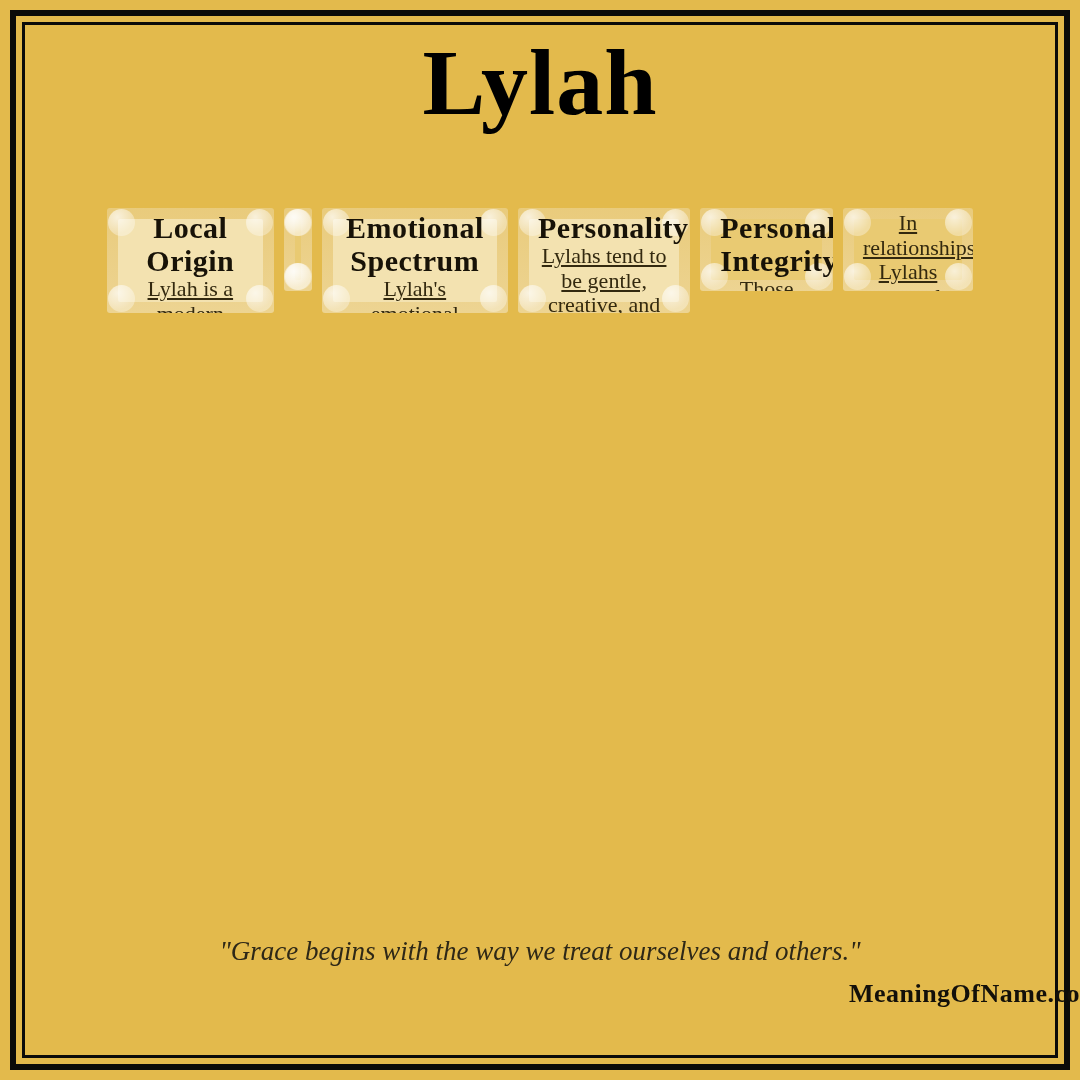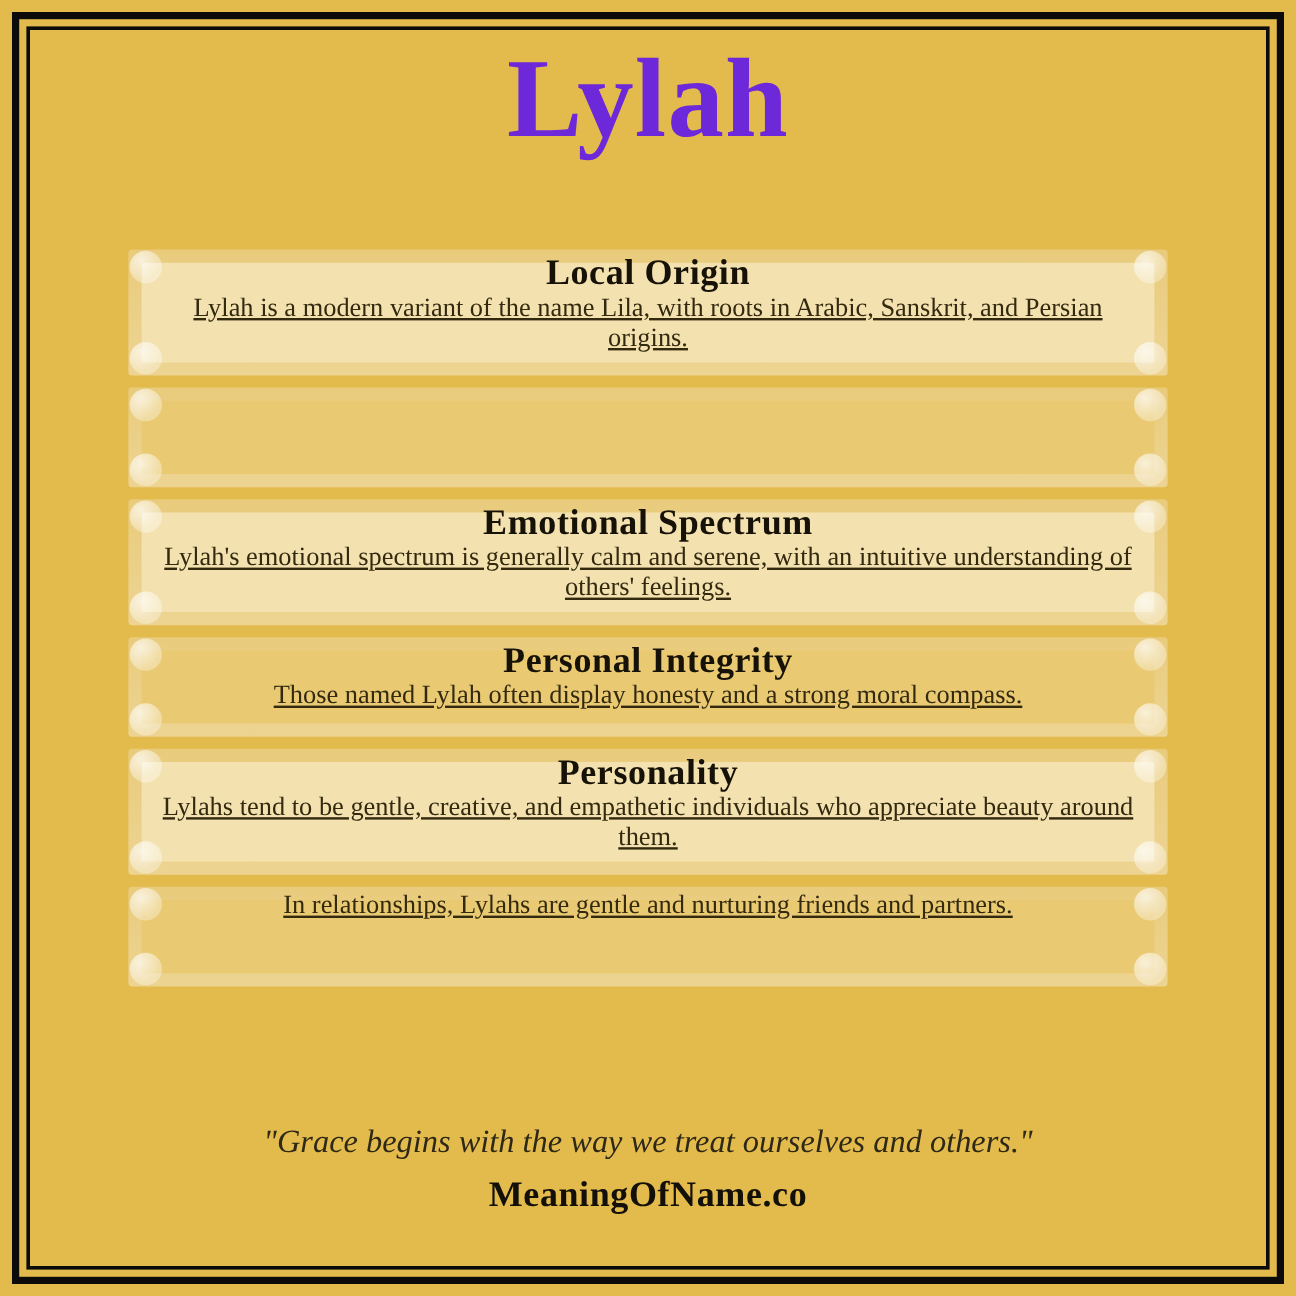--- a/index.html
+++ b/index.html
@@ -10,25 +10,25 @@
   }
   .frame-outer{
     position:absolute;inset:10px;border:6px solid #0b0b09;pointer-events:none;
   }
   .frame-inner{
     position:absolute;inset:22px;border:3px solid #0b0b09;pointer-events:none;
   }
   .title{
     position:absolute;top:28px;left:0;width:100%;
     text-align:center;font-weight:bold;font-size:94px;line-height:1.15;
-    color:#6d28d9;letter-spacing:1px;margin:0;
+    color:#000000;letter-spacing:1px;margin:0;
   }
   .cards{
     position:absolute;top:208px;left:107px;width:866px;
-    display:flex;flex-direction:column;gap:10px;
+    display:flex;flex-direction:row;gap:10px;
   }
   .card{
     position:relative;overflow:hidden;border-radius:3px;
     background:linear-gradient(180deg,#e9cb7c 0%,#edd492 100%);
     box-sizing:border-box;
     padding:3px 14px 10px 14px;
   }
   .card.light{height:105px;}
   .card.dark{height:83px;}
   .card-fill{position:absolute;inset:11px;border-radius:2px;}
@@ -48,22 +48,22 @@
     color:#171207;letter-spacing:0.5px;
   }
   .card-content p{
     margin:0;font-size:22px;line-height:1.12;color:#33290f;text-decoration:underline;
   }
   .quote{
     position:absolute;top:936px;left:0;width:100%;text-align:center;
     font-style:italic;font-size:27px;color:#2e2817;margin:0;
   }
   .site-name{
-    position:absolute;top:979px;left:0;width:100%;text-align:center;
-    font-weight:bold;font-size:30px;color:#13100a;margin:0;letter-spacing:0.5px;
+    position:absolute;top:979px;left:0;width:100%;text-align:right;
+    font-weight:bold;font-size:26px;color:#13100a;margin:0;letter-spacing:0.5px;
   }
 </style>
 </head>
 <body>
 
 <div class="frame-outer"></div>
 <div class="frame-inner"></div>
 
 <h1 class="title">Lylah</h1>
 
@@ -93,50 +93,50 @@
     <div class="corner-pin pin-tl"></div>
     <div class="corner-pin pin-tr"></div>
     <div class="corner-pin pin-bl"></div>
     <div class="corner-pin pin-br"></div>
     <div class="card-content">
       <h2>Emotional Spectrum</h2>
       <p>Lylah's emotional spectrum is generally calm and serene, with an intuitive understanding of others' feelings.</p>
     </div>
   </div>
 
-  <div class="card dark">
-    <div class="card-fill"></div>
-    <div class="corner-pin pin-tl"></div>
-    <div class="corner-pin pin-tr"></div>
-    <div class="corner-pin pin-bl"></div>
-    <div class="corner-pin pin-br"></div>
-    <div class="card-content">
-      <h2>Personal Integrity</h2>
-      <p>Those named Lylah often display honesty and a strong moral compass.</p>
-    </div>
-  </div>
-
   <div class="card light">
     <div class="card-fill"></div>
     <div class="corner-pin pin-tl"></div>
     <div class="corner-pin pin-tr"></div>
     <div class="corner-pin pin-bl"></div>
     <div class="corner-pin pin-br"></div>
     <div class="card-content">
       <h2>Personality</h2>
       <p>Lylahs tend to be gentle, creative, and empathetic individuals who appreciate beauty around them.</p>
     </div>
   </div>
 
   <div class="card dark">
     <div class="card-fill"></div>
     <div class="corner-pin pin-tl"></div>
     <div class="corner-pin pin-tr"></div>
     <div class="corner-pin pin-bl"></div>
     <div class="corner-pin pin-br"></div>
     <div class="card-content">
+      <h2>Personal Integrity</h2>
+      <p>Those named Lylah often display honesty and a strong moral compass.</p>
+    </div>
+  </div>
+
+  <div class="card dark">
+    <div class="card-fill"></div>
+    <div class="corner-pin pin-tl"></div>
+    <div class="corner-pin pin-tr"></div>
+    <div class="corner-pin pin-bl"></div>
+    <div class="corner-pin pin-br"></div>
+    <div class="card-content">
       <p>In relationships, Lylahs are gentle and nurturing friends and partners.</p>
     </div>
   </div>
 </div>
 
 <p class="quote">"Grace begins with the way we treat ourselves and others."</p>
 <p class="site-name">MeaningOfName.co</p>
 
 </body></html>

